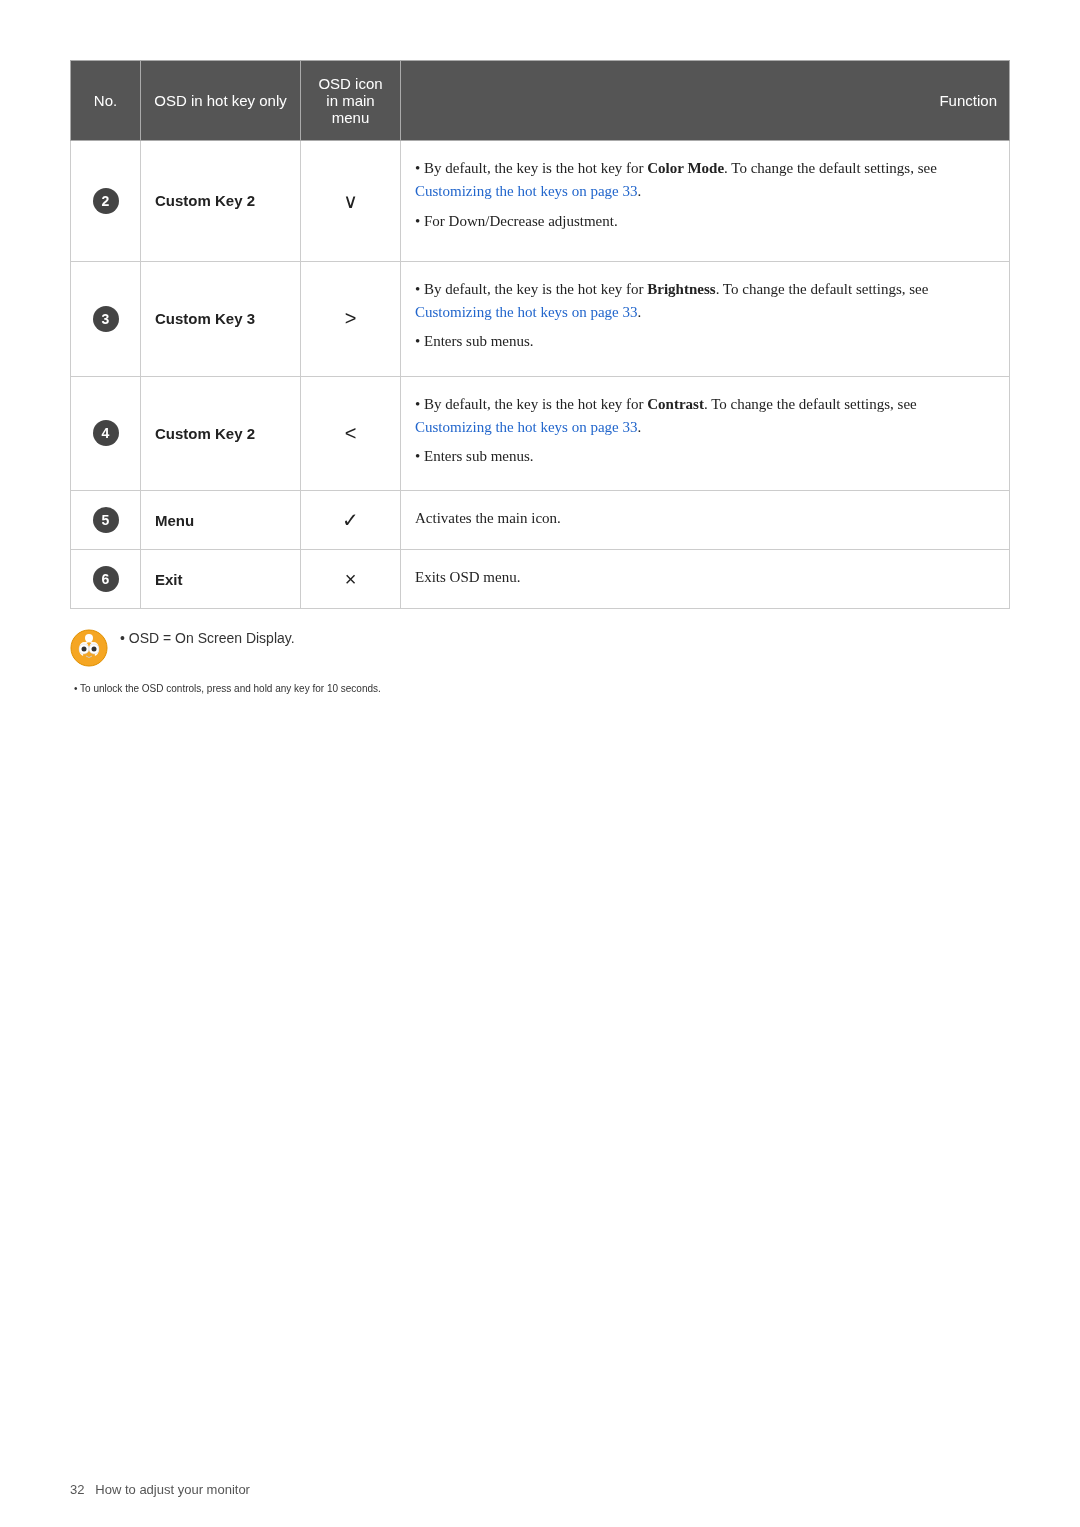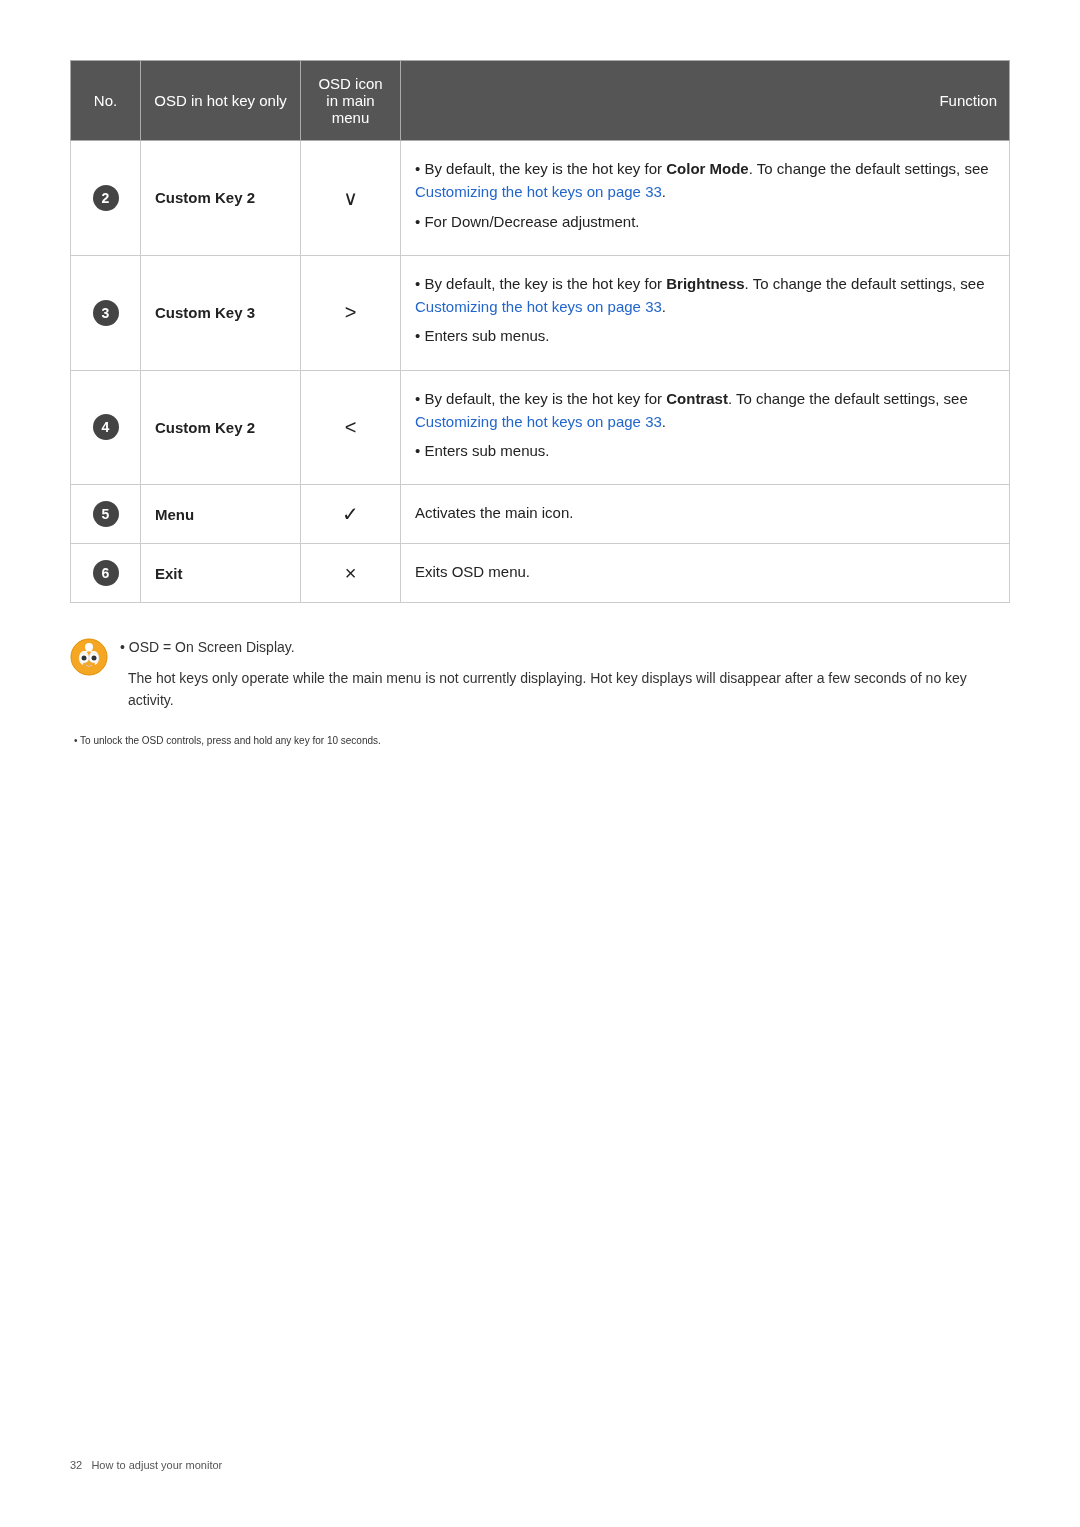--- a/index.html
+++ b/index.html
@@ -68,20 +68,21 @@
     td.icon-col {
       text-align: center;
       vertical-align: middle;
       font-size: 20px;
       width: 100px;
     }
 
     td.function-col {
       font-size: 15px;
       line-height: 1.55;
+      font-family: Liberation Serif, serif;
     }
 
     .circle-icon {
       display: inline-flex;
       align-items: center;
       justify-content: center;
       width: 26px;
       height: 26px;
       border-radius: 50%;
       background: #444;
@@ -89,21 +90,21 @@
       font-weight: bold;
       font-size: 14px;
     }
 
     .link-text {
       color: #2266cc;
       text-decoration: none;
     }
 
     .notes-section {
-      margin-top: 33px;
+      margin-top: 18px;
       display: flex;
       align-items: flex-start;
       gap: 12px;
     }
 
     .tip-icon {
       width: 38px;
       height: 38px;
       flex-shrink: 0;
       margin-top: 2px;
@@ -122,23 +123,23 @@
     .footer-note {
       margin-top: 14px;
       font-size: 10px;
       color: #333;
       line-height: 1.6;
       padding-left: 4px;
     }
 
     .page-footer {
       position: absolute;
-      bottom: 56px;
+      bottom: 30px;
       left: 70px;
-      font-size: 11px;
+      font-size: 13px;
       color: #555;
     }
   </style>
 </head>
 <body>
 
 <table class="table-wrapper">
   <thead>
     <tr>
       <th>No.</th>
@@ -147,21 +148,21 @@
       <th class="function-col">Function</th>
     </tr>
   </thead>
   <tbody id="table-body">
   <tr>
         <td class="no-col"><span class="circle-icon">2</span></td>
         <td class="key-col">Custom Key 2</td>
         <td class="icon-col">∨</td>
         <td class="function-col">
           <p style="margin-bottom: 6px;">• By default, the key is the hot key for <strong>Color Mode</strong>. To change the default settings, see <a class="link-text" href="#">Customizing the hot keys on page 33</a>.</p>
-          <p style="margin-bottom: 6px;">• For Down/Decrease adjustment.</p>
+          <p style="margin-bottom: 12px;">• For Down/Decrease adjustment.</p>
         </td>
       </tr>
       <tr>
         <td class="no-col"><span class="circle-icon">3</span></td>
         <td class="key-col">Custom Key 3</td>
         <td class="icon-col">&gt;</td>
         <td class="function-col">
           <p style="margin-bottom: 6px;">• By default, the key is the hot key for <strong>Brightness</strong>. To change the default settings, see <a class="link-text" href="#">Customizing the hot keys on page 33</a>.</p>
           <p style="margin-bottom: 6px;">• Enters sub menus.</p>
         </td>
@@ -200,21 +201,20 @@
     <path d="M14 15 Q19 10 24 15" stroke="#fff" stroke-width="1.5" fill="none"></path>
 
     <circle cx="14" cy="20" r="5" fill="#fff" stroke="#ccc" stroke-width="0.5"></circle>
     <circle cx="24" cy="20" r="5" fill="#fff" stroke="#ccc" stroke-width="0.5"></circle>
     <circle cx="14" cy="20" r="2.5" fill="#333"></circle>
     <circle cx="24" cy="20" r="2.5" fill="#333"></circle>
     <path d="M16 27 Q19 30 22 27" stroke="#ccc" stroke-width="1" fill="none"></path>
   </svg>
   <div class="notes-content">
     <p>• <span>OSD = On Screen Display.</span></p>
-    <p style="padding-left:8px;">The hot keys only operate while the main menu is not currently displaying. Hot key displays will disappear after a few seconds of no key activity.</p>
   </div>
 </div>
 
 <div class="footer-note">• <span>To unlock the OSD controls, press and hold any key for 10 seconds.</span></div>
 
 <div class="page-footer">
   <span>32</span>&nbsp;&nbsp;&nbsp;<span>How to adjust your monitor</span>
 </div>
 
 </body></html>

